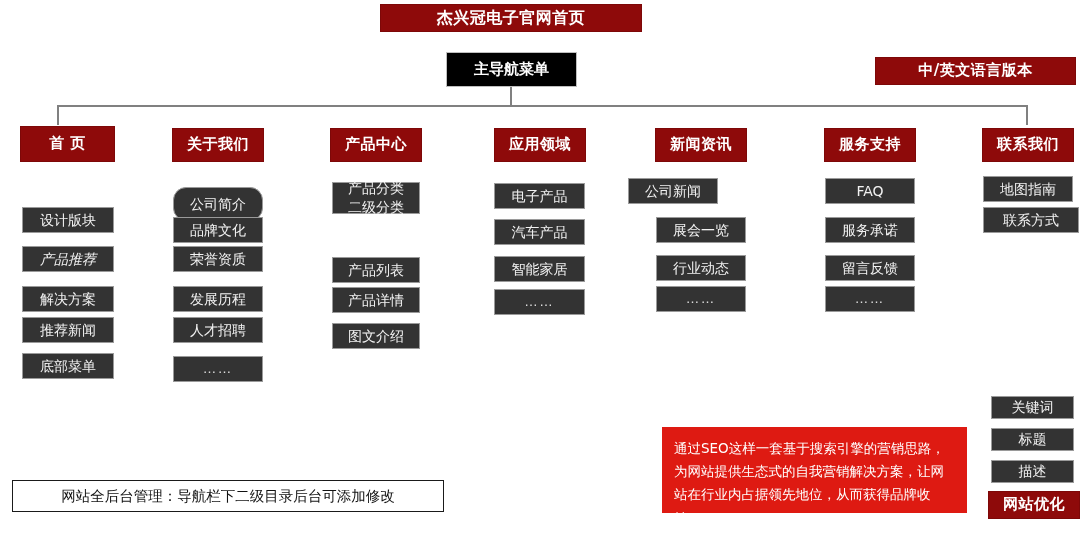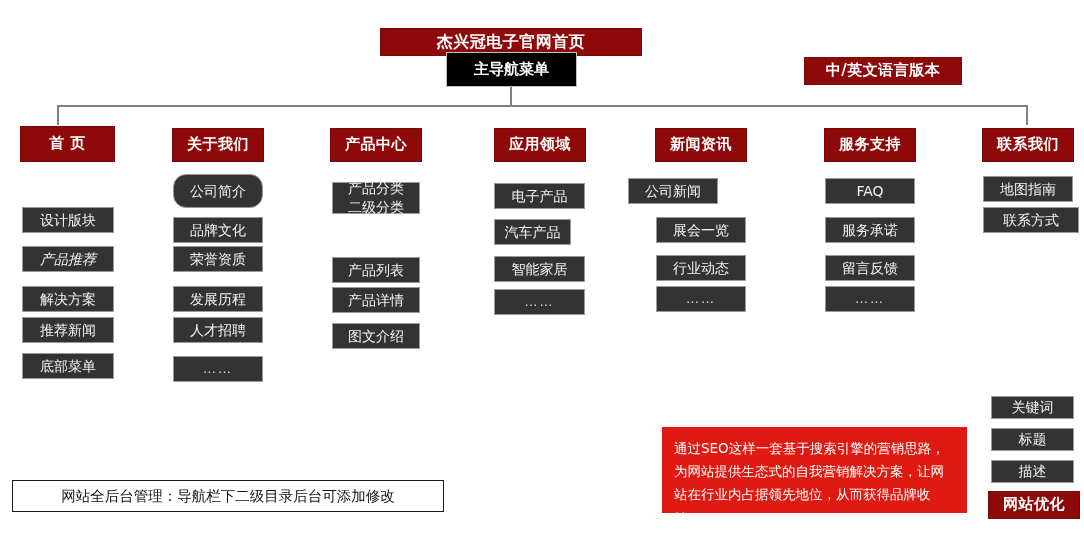--- a/index.html
+++ b/index.html
@@ -95,56 +95,56 @@
     display: flex;
     align-items: center;
     justify-content: center;
   }
 </style>
 </head>
 <body>
 
 <div id="canvas">
 
-  <div class="box hdr hdr-title" style="left:380px; top:4px; width:262px; height:28px;margin-top:24px;">杰兴冠电子官网首页</div>
+  <div class="box hdr hdr-title" style="left:380px; top:4px; width:262px; height:28px;">杰兴冠电子官网首页</div>
 
   <div class="box navbox" style="left:446px; top:52px; width:131px; height:35px;">主导航菜单</div>
 
-  <div class="box hdr" style="left:804px; top:57px; width:158px; height:28px;">中/英文语言版本</div>
+  <div class="box hdr" style="left:875px; top:57px; width:201px; height:28px;">中/英文语言版本</div>
 
   <div class="line-v" style="left:510px; top:87px; height:19px;"></div>
   <div class="line-h" style="left:57px; top:105px; width:971px;"></div>
   <div class="line-v" style="left:57px; top:105px; height:20px;"></div>
   <div class="line-v" style="left:1026px; top:105px; height:20px;"></div>
 
   <div class="box hdr" style="left:20px; top:126px; width:95px; height:36px;">首 页</div>
   <div class="box item" style="left:22px; top:207px; width:92px; height:26px;">设计版块</div>
   <div class="box item" style="left:22px; top:246px; width:92px; height:26px;font-style:italic;">产品推荐</div>
   <div class="box item" style="left:22px; top:286px; width:92px; height:26px;">解决方案</div>
   <div class="box item" style="left:22px; top:317px; width:92px; height:26px;">推荐新闻</div>
   <div class="box item" style="left:22px; top:353px; width:92px; height:26px;">底部菜单</div>
 
   <div class="box hdr" style="left:172px; top:128px; width:92px; height:34px;">关于我们</div>
-  <div class="box item" style="left:173px; top:174px; width:90px; height:34px;border-radius:13px;">公司简介</div>
+  <div class="box item" style="left:173px; top:187px; width:90px; height:34px;border-radius:13px;">公司简介</div>
   <div class="box item" style="left:173px; top:217px; width:90px; height:26px;">品牌文化</div>
   <div class="box item" style="left:173px; top:246px; width:90px; height:26px;">荣誉资质</div>
   <div class="box item" style="left:173px; top:286px; width:90px; height:26px;">发展历程</div>
   <div class="box item" style="left:173px; top:317px; width:90px; height:26px;">人才招聘</div>
   <div class="box item dots" style="left:173px; top:356px; width:90px; height:26px;">……</div>
 
   <div class="box hdr" style="left:330px; top:128px; width:92px; height:34px;">产品中心</div>
   <div class="box item two-line" style="left:332px; top:182px; width:88px; height:32px;">产品分类
 二级分类</div>
   <div class="box item" style="left:332px; top:257px; width:88px; height:26px;">产品列表</div>
   <div class="box item" style="left:332px; top:287px; width:88px; height:26px;">产品详情</div>
   <div class="box item" style="left:332px; top:323px; width:88px; height:26px;">图文介绍</div>
 
   <div class="box hdr" style="left:494px; top:128px; width:92px; height:34px;">应用领域</div>
   <div class="box item" style="left:494px; top:183px; width:91px; height:26px;">电子产品</div>
-  <div class="box item" style="left:494px; top:219px; width:77px; height:26px;">汽车产品</div>
+  <div class="box item" style="left:494px; top:219px; width:91px; height:26px;">汽车产品</div>
   <div class="box item" style="left:494px; top:256px; width:91px; height:26px;">智能家居</div>
   <div class="box item dots" style="left:494px; top:289px; width:91px; height:26px;">……</div>
 
   <div class="box hdr" style="left:655px; top:128px; width:92px; height:34px;">新闻资讯</div>
   <div class="box item" style="left:628px; top:178px; width:90px; height:26px;">公司新闻</div>
   <div class="box item" style="left:656px; top:217px; width:90px; height:26px;">展会一览</div>
   <div class="box item" style="left:656px; top:255px; width:90px; height:26px;">行业动态</div>
   <div class="box item dots" style="left:656px; top:286px; width:90px; height:26px;">……</div>
 
   <div class="box hdr" style="left:824px; top:128px; width:92px; height:34px;">服务支持</div>

